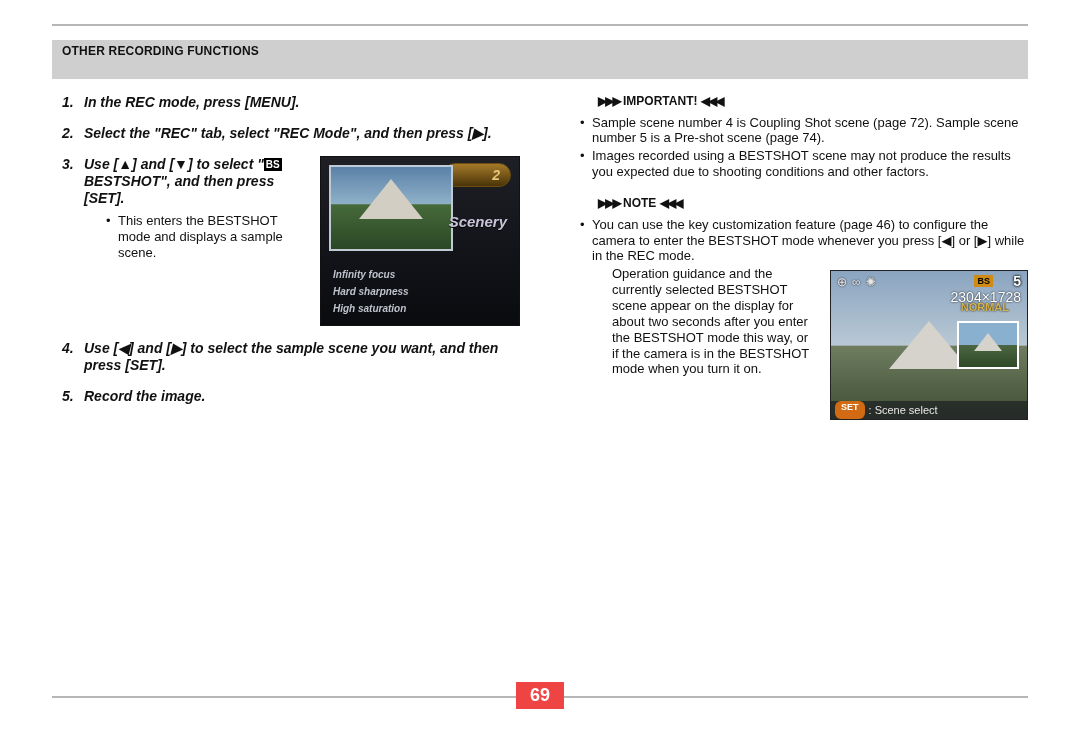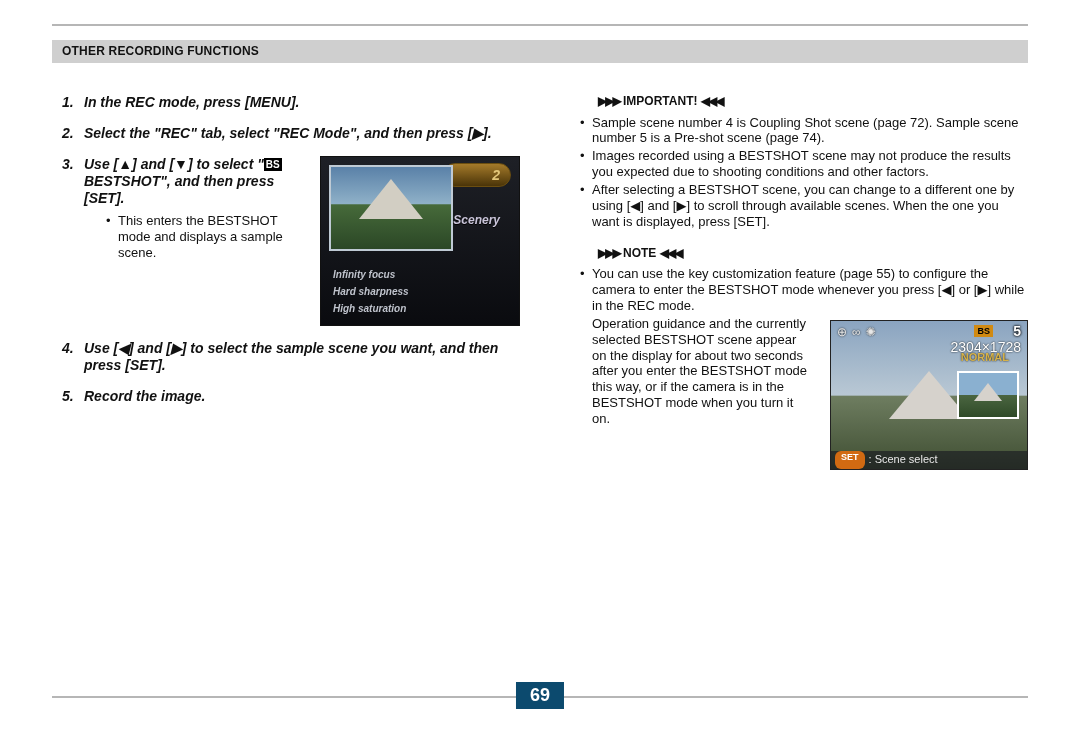--- a/index.html
+++ b/index.html
@@ -25,21 +25,21 @@
     right: 52px;
     height: 2px;
     background: #b6b6b6;
   }
   .header-bar {
     position: absolute;
     top: 40px;
     left: 52px;
     right: 52px;
     background: #cfcfcf;
-    padding: 4px 10px 5px;
+    padding: 4px 10px 21px;
     font-weight: bold;
     font-size: 12px;
     letter-spacing: 0.2px;
   }
   .columns {
     position: absolute;
     top: 94px;
     left: 62px;
     right: 52px;
     bottom: 60px;
@@ -157,23 +157,23 @@
     left: 50%;
     transform: translateX(-50%);
     width: 0; height: 0;
     border-left: 32px solid transparent;
     border-right: 32px solid transparent;
     border-bottom: 40px solid #d2cec3;
   }
   .preview1 .scenery {
     position: absolute;
     top: 56px;
-    right: 19px;
+    right: 12px;
     color: #c9c4d9;
-    font-size: 12px;
+    font-size: 15px;
     text-shadow: 0 1px 0 #000;
   }
   .preview1 .props {
     position: absolute;
     left: 10px;
     right: 10px;
     bottom: 8px;
     font-size: 10px;
     line-height: 17px;
     color: #bfc3cc;
@@ -193,20 +193,21 @@
     font-size: 12px;
     display: inline-block;
   }
   .note-wrap {
     display: flex;
     align-items: flex-start;
   }
   .note-wrap .text {
     flex: 1;
     padding-right: 17px;
+    margin-left: 20px;
   }
   
   .preview2 {
     width: 196px;
     height: 148px;
     border: 1px solid #222;
     position: relative;
     overflow: hidden;
     font-family: Arial, sans-serif;
     background: linear-gradient(#8aa4c0 0%, #b9c8d4 50%, #6e7d60 51%, #3f4e32 100%);
@@ -323,21 +324,21 @@
     right: 52px;
     bottom: 32px;
     height: 2px;
     background: #b6b6b6;
   }
   .page-num {
     position: absolute;
     left: 50%;
     bottom: 21px;
     transform: translateX(-50%);
-    background: #0c4a6e;
+    background: #ef4444;
     color: #fff;
     font-size: 18px;
     font-weight: bold;
     padding: 3px 14px;
   }
 </style>
 </head>
 <body>
 
 <div class="page">
@@ -397,32 +398,31 @@
 
     <div class="col right">
       <div class="note-head">
         <span class="decor">▶▶▶</span>
         <span>IMPORTANT!</span>
         <span class="decor">◀◀◀</span>
       </div>
       <ul class="bullet-list" style="padding-left:10px;">
         <li>Sample scene number 4 is Coupling Shot scene (page 72). Sample scene number 5 is a Pre-shot scene (page 74).</li>
         <li>Images recorded using a BESTSHOT scene may not produce the results you expected due to shooting conditions and other factors.</li>
-        <li>After selecting a BESTSHOT scene, you can change to a different one by using [◀] and [▶] to scroll through available scenes. When the one you want is displayed, press [SET].</li>
       </ul>
 
       <div style="height:14px;"></div>
 
       <div class="note-head">
         <span class="decor">▶▶▶</span>
         <span>NOTE</span>
         <span class="decor">◀◀◀</span>
       </div>
       <ul class="bullet-list" style="padding-left:10px;">
-        <li>You can use the key customization feature (page 55) to configure the camera to enter the BESTSHOT mode whenever you press [◀] or [▶] while in the REC mode.</li>
+        <li>You can use the key customization feature (page 46) to configure the camera to enter the BESTSHOT mode whenever you press [◀] or [▶] while in the REC mode.</li>
       </ul>
 
       <div class="note-wrap" style="padding-left:22px; margin-top:2px;">
         <div class="text">Operation guidance and the currently selected BESTSHOT scene appear on the display for about two seconds after you enter the BESTSHOT mode this way, or if the camera is in the BESTSHOT mode when you turn it on.</div>
 
         <div class="preview2">
           <div class="mountain2"></div>
           <div class="icons">
             <span>⊕</span>
             <span>∞</span>

